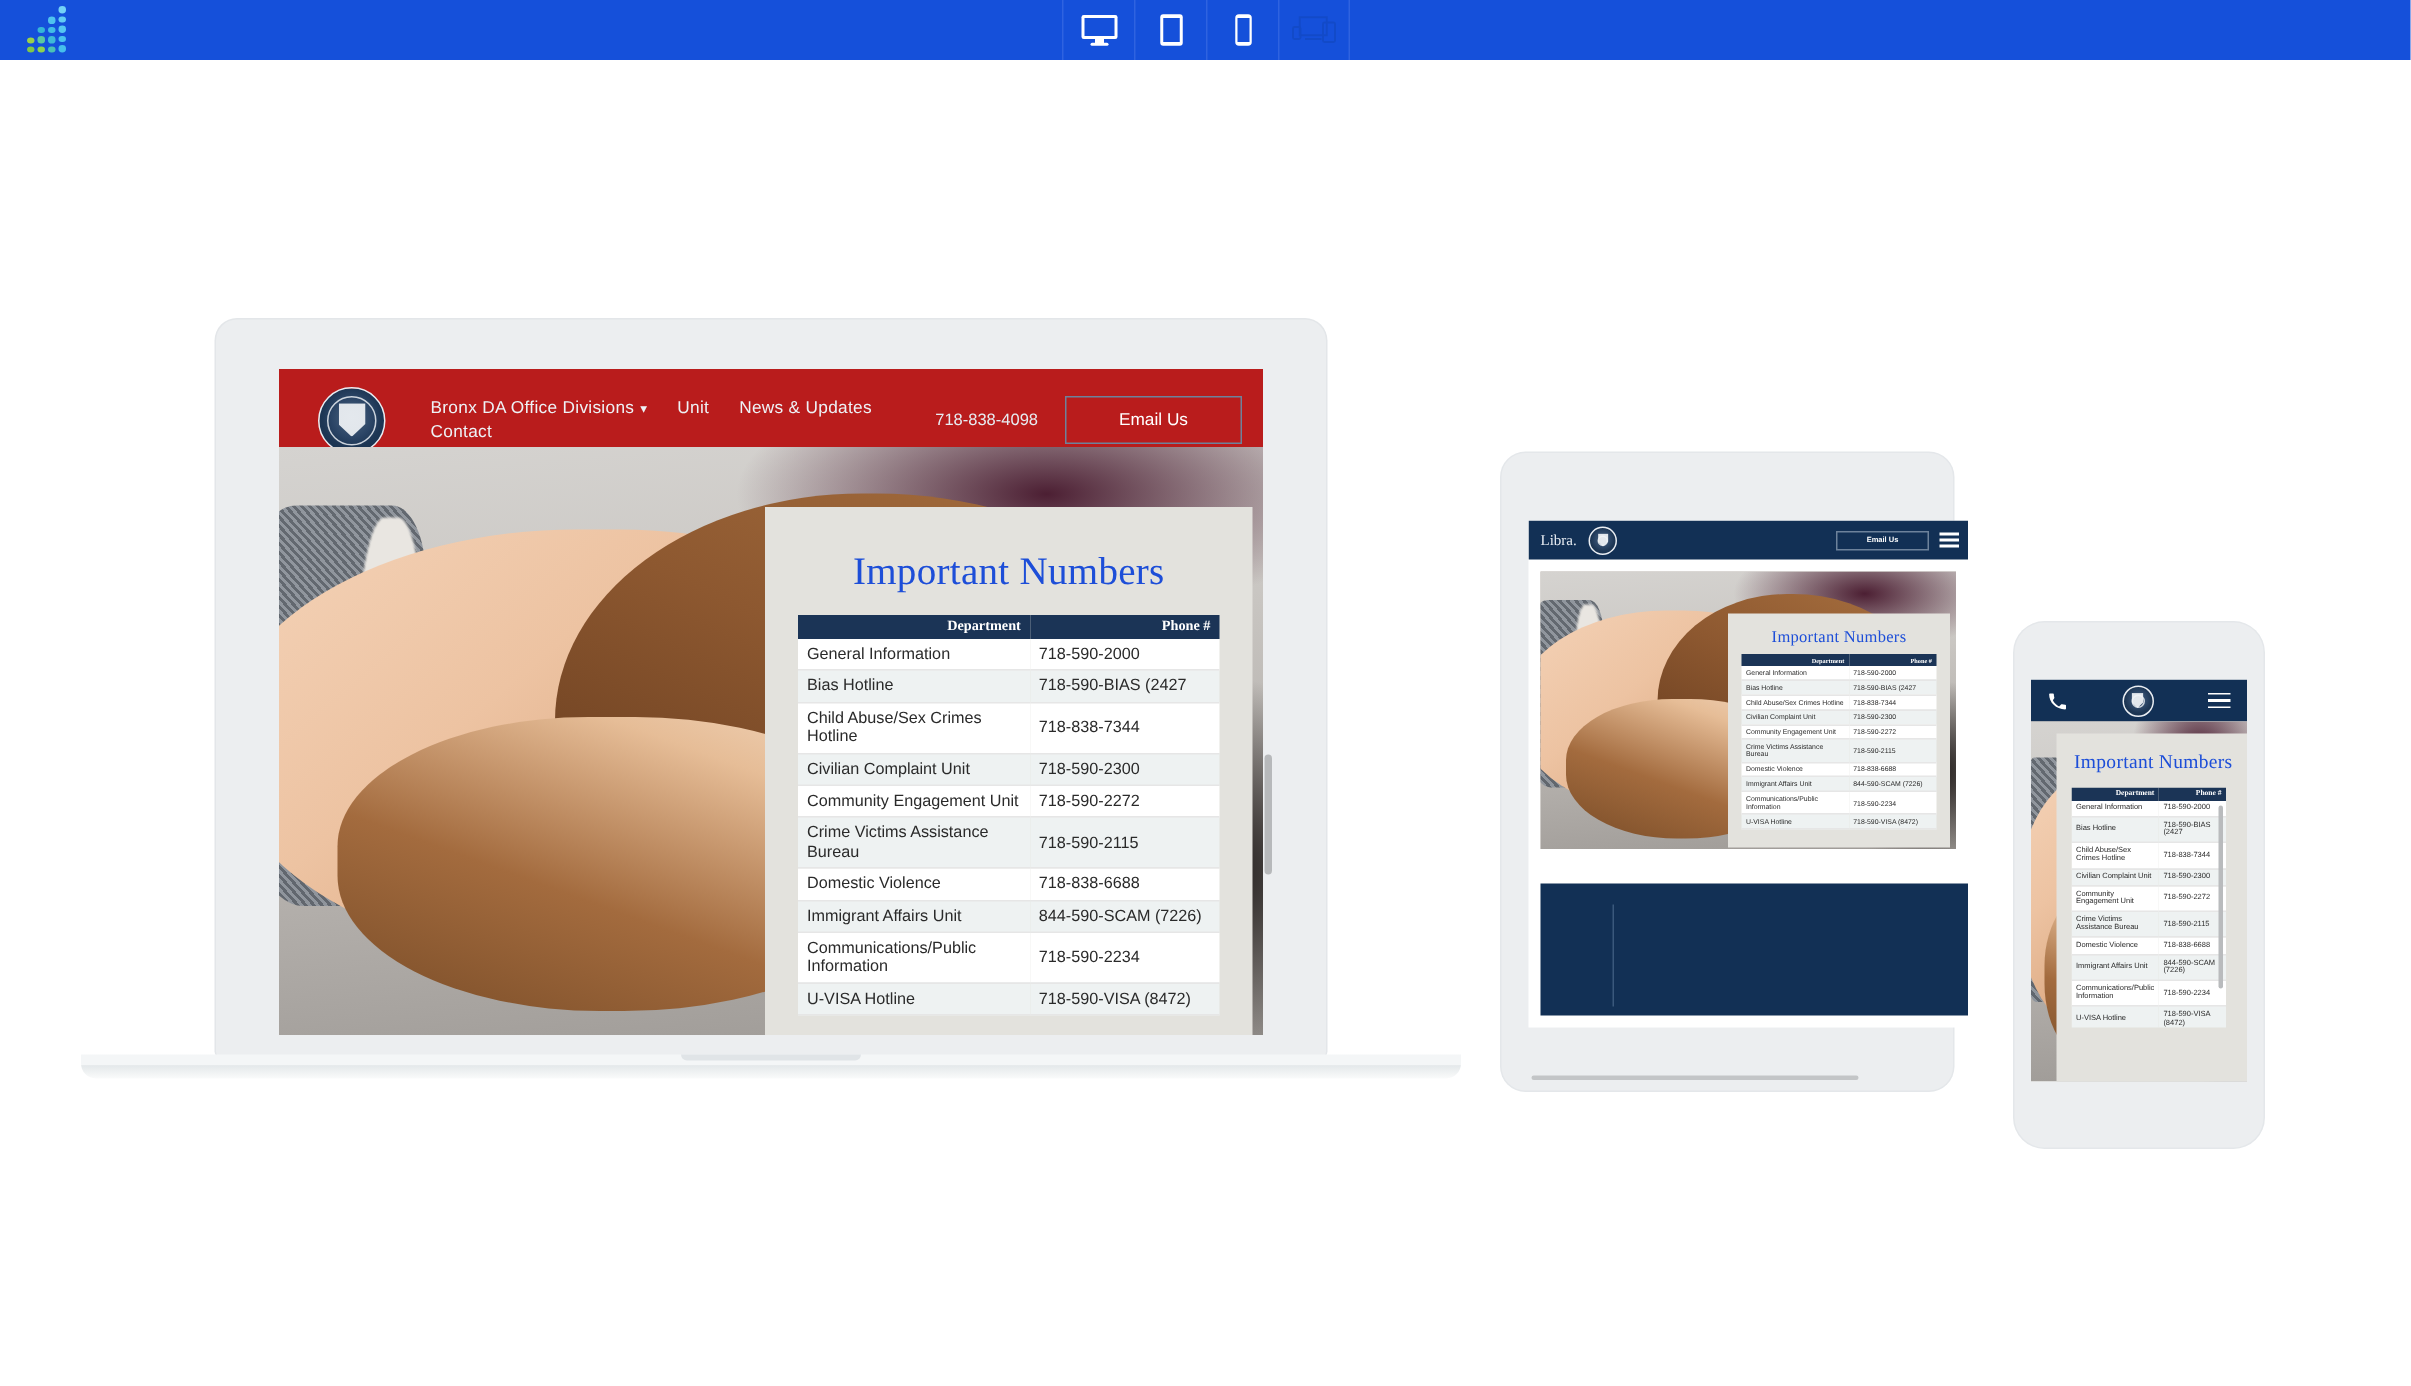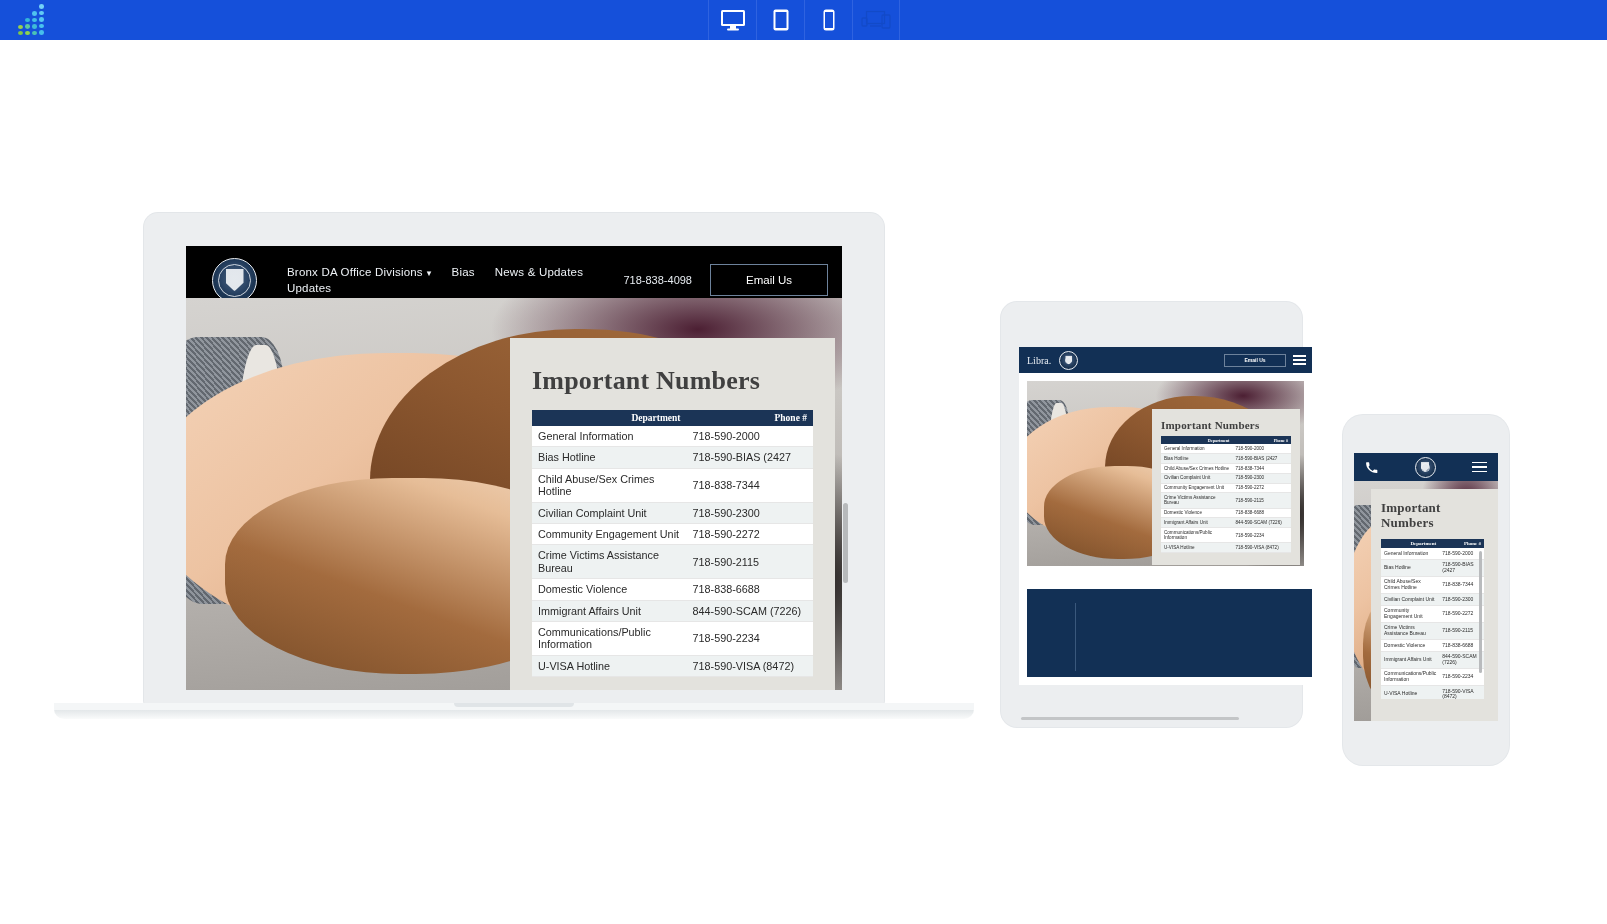--- a/index.html
+++ b/index.html
@@ -65,21 +65,21 @@
     top:0; width:120px; height:4px; background:#e0e4e7; border-radius:0 0 6px 6px;
   }
   #laptop-scrollbar {
     position: absolute; right: 36px; top: 290px; width: 5px; height: 80px;
     background: #b7b9bb; border-radius: 3px;
   }
 
   
   .pg { position: absolute; inset: 0; }
   .pg-header {
-    height: 52px; background: #000000; display: flex; align-items: center;
+    height: 52px; background: #b91c1c; display: flex; align-items: center;
     padding: 16px 0 0 26px; position: relative; text-align: center;
   }
   .seal {
     width: 45px; height: 45px; border-radius: 50%;
     background: radial-gradient(circle at 50% 45%, #4c647f 0%, #2b4566 42%, #1d3654 62%, #16304d 100%);
     border: 1.5px solid #e9edf2; position: relative; flex: 0 0 auto;
   }
   .seal:before {
     content: ""; position: absolute; inset: 5px; border-radius: 50%;
     border: 1px solid rgba(233,237,242,.85);
@@ -151,22 +151,23 @@
     border-radius: 40%; background: #e9e6e1; filter: blur(.6px);
   }
 
   .card {
     position: absolute; right: 7px; top: 40px;
     width: 325px; background: #e3e2dd;
     padding: 28px 22px 32px 22px;
   }
   .card-title {
     font-family: "Liberation Serif", serif;
-    font-size: 26px; color: #404040; font-weight: 700; letter-spacing: .2px;
+    font-size: 26px; color: #1d4ed8; font-weight: 400; letter-spacing: .2px;
     margin-bottom: 14px;
+    text-align: center;
   }
   table.num { border-collapse: collapse; width: 100%; font-size: 10.8px; }
   table.num thead th {
     background: #1b3456; color: #ffffff; text-align: right;
     font-family: "Liberation Serif", serif;
     font-size: 9.5px; font-weight: 700; padding: 3px 6px;
   }
   table.num td {
     background: #ffffff; color: #2a2a2a; padding: 4px 6px;
     border-bottom: 1px solid #e6e6e6; line-height: 1.15;
@@ -299,23 +300,23 @@
 
     <div id="laptop-screen">
       <div class="pg">
 
         <div class="pg-header navy">
           <div class="seal"></div>
           <div class="nav-links">
             <a>
               <span>Bronx DA Office Divisions</span><span class="chev">▾</span>
             </a>
-            <a>Bias</a>
+            <a>Unit</a>
             <a>News &amp; Updates</a>
-            <a>Updates</a>
+            <a>Contact</a>
           </div>
           <div class="hdr-phone">718-838-4098</div>
           <div class="hdr-btn">Email Us</div>
         </div>
 
         <div class="hero">
           <div class="hero-photo">
             <div class="bg"></div>
             <div class="sleeve"></div>
             <div class="sleeve-cuff"></div>

